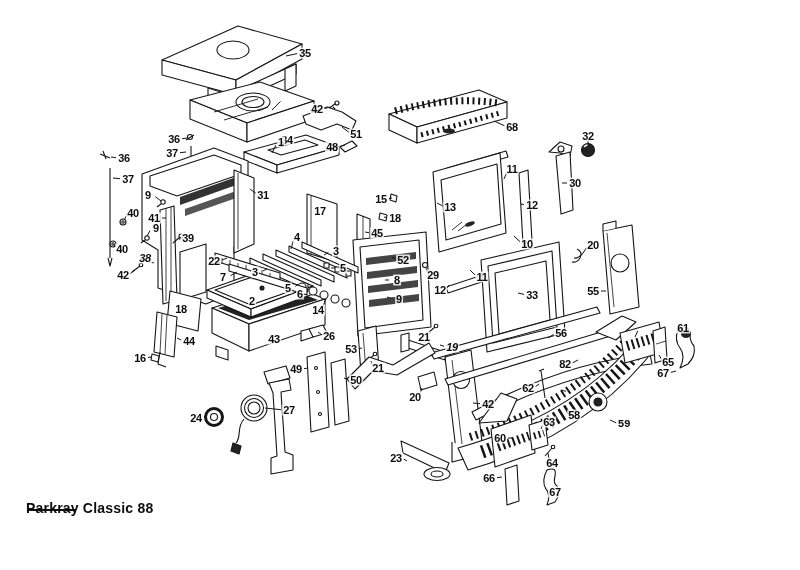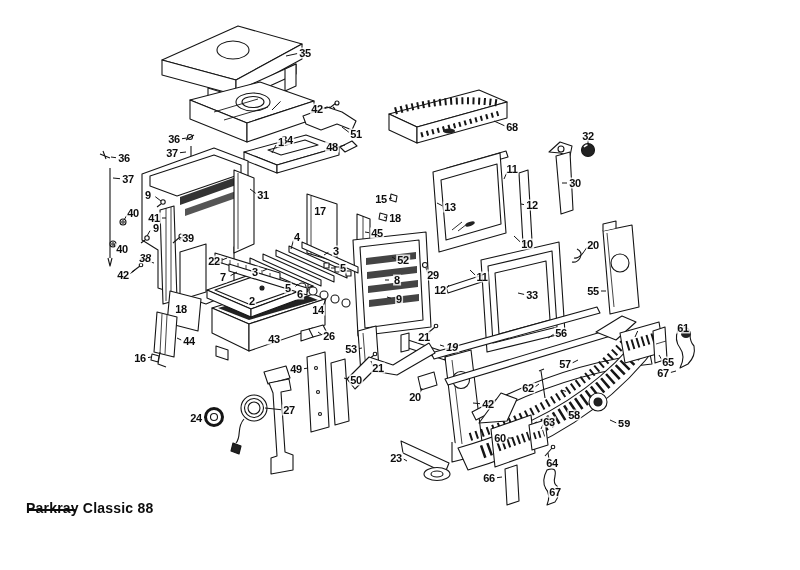--- a/index.html
+++ b/index.html
@@ -434,21 +434,21 @@
       <span class="callout" style="left: 296px; top: 369px;">49</span>
       <span class="callout" style="left: 356px; top: 380px;">50</span>
       <span class="callout" style="left: 196px; top: 418px;">24</span>
       <span class="callout" style="left: 289px; top: 410px;">27</span>
       <span class="callout" style="left: 396px; top: 458px;">23</span>
       <span class="callout" style="left: 452px; top: 347px; font-style: italic;">19</span>
       <span class="callout" style="left: 415px; top: 397px;">20</span>
       <span class="callout" style="left: 424px; top: 337px;">21</span>
       <span class="callout" style="left: 488px; top: 404px;">42</span>
       <span class="callout" style="left: 561px; top: 333px;">56</span>
-      <span class="callout" style="left: 565px; top: 364px;">57</span>
+      <span class="callout" style="left: 565px; top: 364px;">82</span>
       <span class="callout" style="left: 528px; top: 388px;">62</span>
       <span class="callout" style="left: 574px; top: 392px; margin-top: 23px;">58</span>
       <span class="callout" style="left: 549px; top: 422px;">63</span>
       <span class="callout" style="left: 624px; top: 424px; font-family: Liberation Mono, monospace;">59</span>
       <span class="callout" style="left: 500px; top: 438px;">60</span>
       <span class="callout" style="left: 643px; top: 328px; margin-left: 40px;">61</span>
       <span class="callout" style="left: 668px; top: 362px;">65</span>
       <span class="callout" style="left: 663px; top: 373px;">67</span>
       <span class="callout" style="left: 552px; top: 463px;">64</span>
       <span class="callout" style="left: 489px; top: 478px;">66</span>

